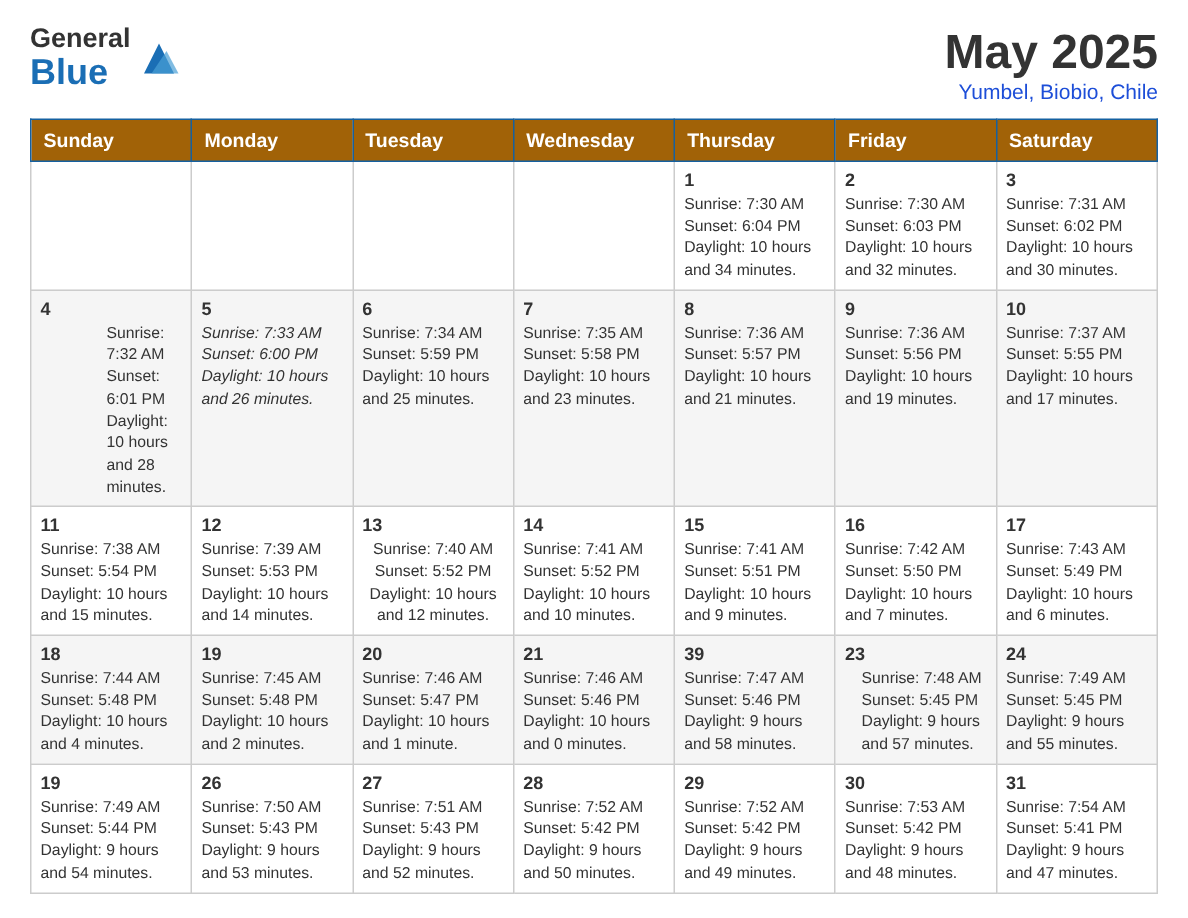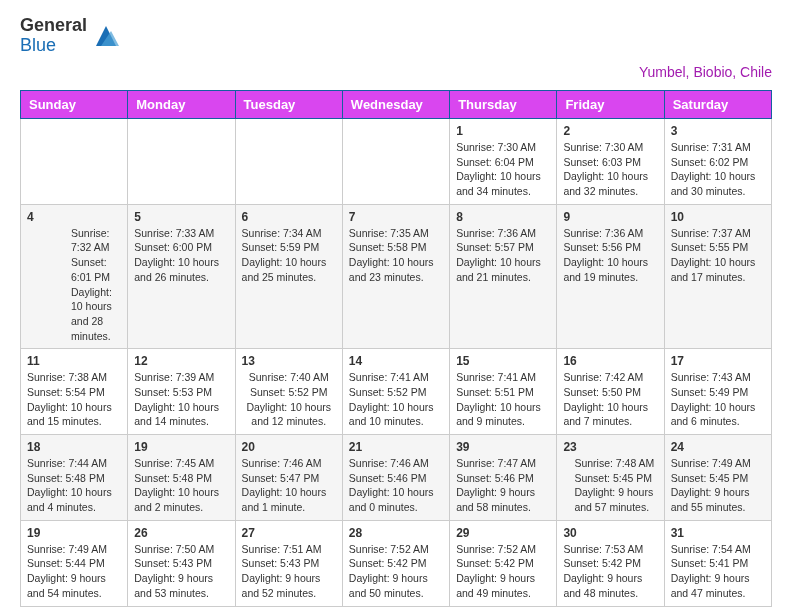--- a/index.html
+++ b/index.html
@@ -27,49 +27,48 @@
       display: flex;
       flex-direction: column;
       line-height: 1.1;
     }
     .logo-general {
       font-size: 18px;
       font-weight: bold;
       color: #333;
     }
     .logo-blue {
-      font-size: 18px;
-      font-weight: normal;
+      font-size: 24px;
+      font-weight: bold;
       color: #1a6eb5;
     }
     .logo-icon {
       width: 30px;
       height: 30px;
       margin-left: 4px;
     }
     .title-area {
       text-align: right;
     }
     .main-title {
       font-size: 32px;
       font-weight: bold;
       color: #333;
     }
     .sub-title {
       font-size: 14px;
-      color: #a21caf;
-      margin-top: 48px;
+      color: #1d4ed8;
     }
     .calendar {
       width: 100%;
       border-collapse: collapse;
       border: 1px solid #ccc;
     }
     .calendar th {
-      background-color: #d946ef;
+      background-color: #a16207;
       color: #fff;
       font-size: 13px;
       font-weight: bold;
       padding: 6px 8px;
       text-align: left;
       border: 1px solid #1560a0;
     }
     .calendar td {
       vertical-align: top;
       padding: 5px 6px;
@@ -107,20 +106,21 @@
       <div class="logo-text">
         <span class="logo-general">General</span>
         <span class="logo-blue">Blue</span>
       </div>
       <svg class="logo-icon" viewBox="0 0 30 30">
         <polygon points="5,25 15,5 25,25" fill="#1a6eb5"></polygon>
         <polygon points="10,25 20,10 28,25" fill="#4a9fd5" opacity="0.7"></polygon>
       </svg>
     </div>
     <div class="title-area">
+      <div class="main-title">May 2025</div>
       <div class="sub-title">Yumbel, Biobio, Chile</div>
     </div>
   </div>
 
   <table class="calendar">
     <thead>
       <tr>
       <th>Sunday</th>
           <th>Monday</th>
           <th>Tuesday</th>
@@ -161,21 +161,21 @@
         <tr>
           <td>
             <span class="day-number">4</span>
             <div class="day-info" style="white-space: pre-line; margin-left: 44px;">Sunrise: 7:32 AM
 Sunset: 6:01 PM
 Daylight: 10 hours
 and 28 minutes.</div>
           </td>
           <td>
             <span class="day-number">5</span>
-            <div class="day-info" style="white-space: pre-line;">Sunrise: 7:33 AM
+            <div class="day-info" style="white-space: pre-line; font-style: italic;">Sunrise: 7:33 AM
 Sunset: 6:00 PM
 Daylight: 10 hours
 and 26 minutes.</div>
           </td>
           <td>
             <span class="day-number">6</span>
             <div class="day-info" style="white-space: pre-line;">Sunrise: 7:34 AM
 Sunset: 5:59 PM
 Daylight: 10 hours
 and 25 minutes.</div>

